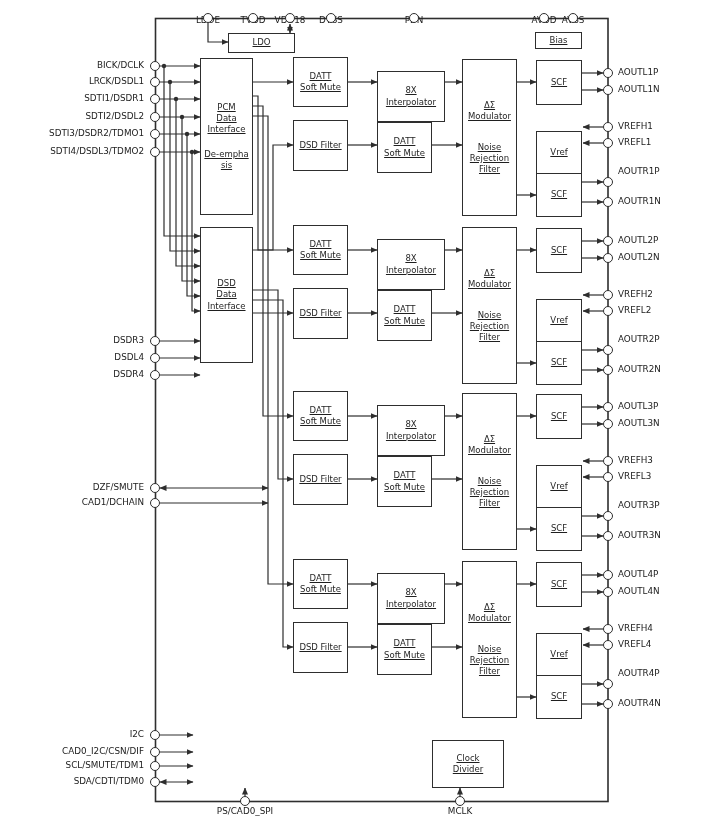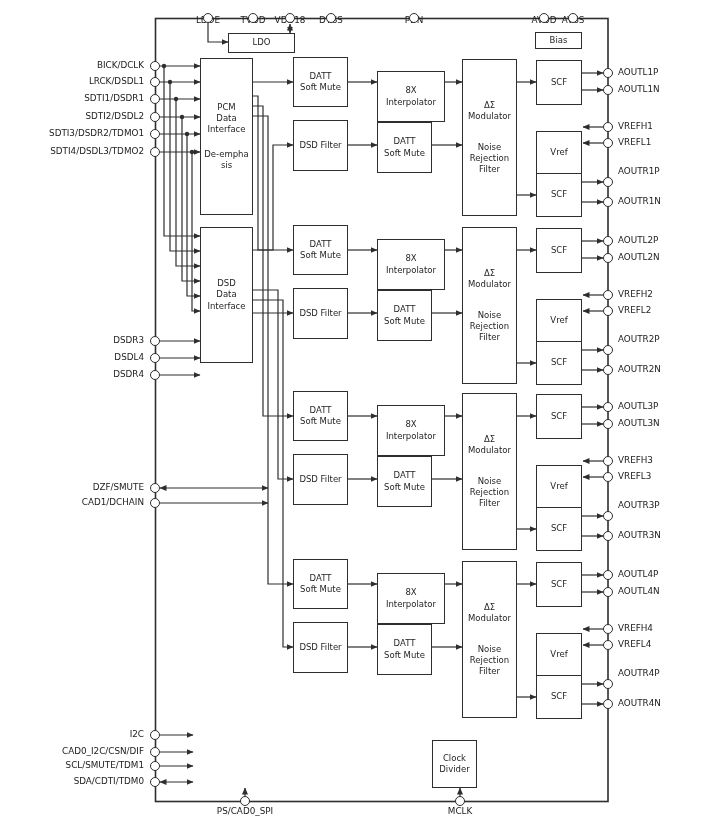--- a/index.html
+++ b/index.html
@@ -1,36 +1,36 @@
 <!DOCTYPE html>
 <html><head>
 <meta charset="utf-8">
 <style>
   html,body{margin:0;padding:0;background:#fff;}
   .stage{position:relative;width:712px;height:825px;background:#fff;
          font-family:"DejaVu Sans","Liberation Sans",sans-serif;color:#1f1f1f;overflow:hidden;}
   svg.wires{position:absolute;left:0;top:0;z-index:1;}
   .blk{position:absolute;border:1.4px solid #2e2e2e;background:#fff;box-sizing:border-box;
        display:flex;flex-direction:column;align-items:center;justify-content:center;
-       text-align:center;font-size:8.5px;line-height:1.3;z-index:2;}
+       text-align:center;font-size:8.5px;line-height:1.3;z-index:2;text-decoration:underline;}
   .blk span{white-space:pre-line;display:block;}
   .pin-circle{position:absolute;width:10px;height:10px;border:1.3px solid #2e2e2e;border-radius:50%;
        background:#fff;box-sizing:border-box;z-index:3;}
   .pin-label{position:absolute;font-size:8.8px;line-height:11px;white-space:nowrap;z-index:2;color:#222;}
   .pl-left{left:0;width:144px;text-align:right;}
   .pl-right{left:618px;}
   .pl-top{top:15px;transform:translateX(-50%);}
   .pl-bottom{top:806px;transform:translateX(-50%);}
   
   .b-ldo{left:228px;top:33px;width:67px;height:20px;}
   .b-bias{left:535px;top:32px;width:47px;height:17px;}
   .b-pcm{left:200px;top:58px;width:53px;height:157px;gap:14px;}
   .b-dsd{left:200px;top:227px;width:53px;height:136px;}
   .b-ctrl{left:193px;top:732px;width:212px;height:56px;}
-  .b-clk{left:432px;top:740px;width:45px;height:48px;}
+  .b-clk{left:432px;top:740px;width:72px;height:48px;}
   
   .channel{position:absolute;left:0;width:712px;height:168px;}
   .b-datt1{left:293px;top:0;width:55px;height:50px;}
   .b-interp{left:377px;top:14px;width:68px;height:51px;}
   .b-dsdf{left:293px;top:63px;width:55px;height:51px;}
   .b-datt2{left:377px;top:65px;width:55px;height:51px;}
   .b-mod{left:462px;top:2px;width:55px;height:157px;gap:20px;}
   .b-scf1{left:536px;top:3px;width:46px;height:45px;}
   .b-vref{left:536px;top:57px;width:46px;height:44px;margin-top:17px;}
   .b-scf2{left:536px;top:116px;width:46px;height:44px;}

